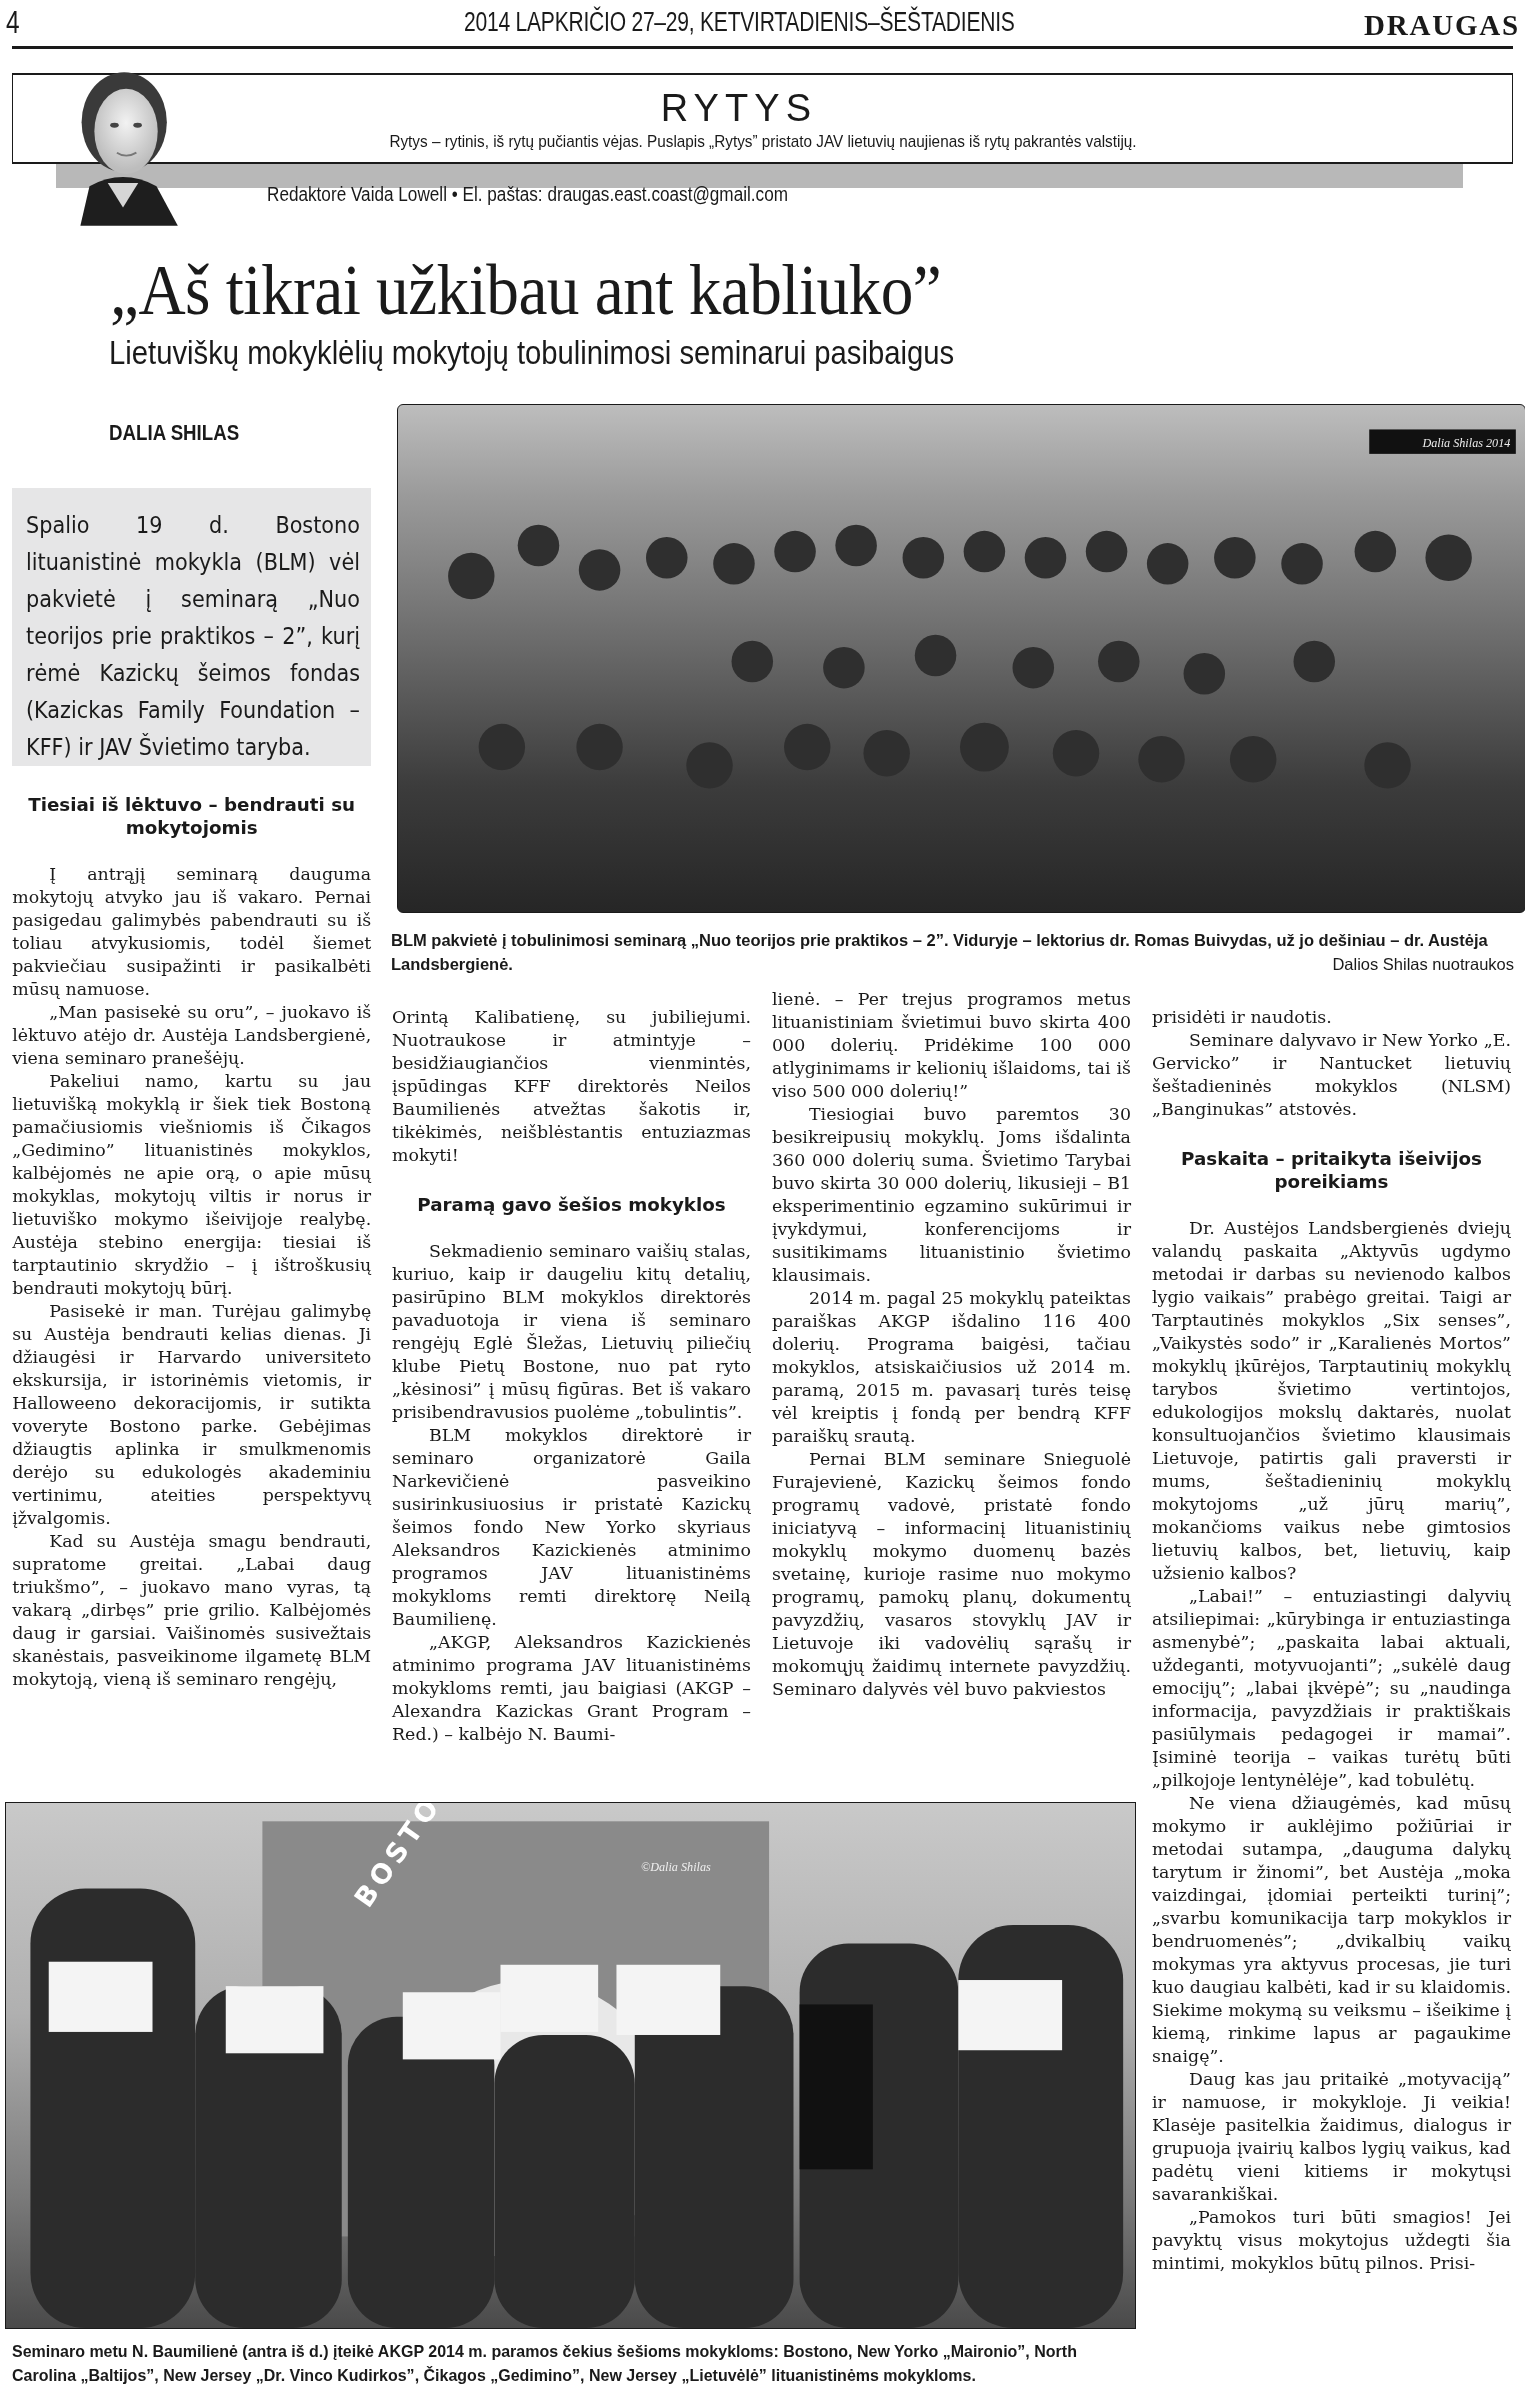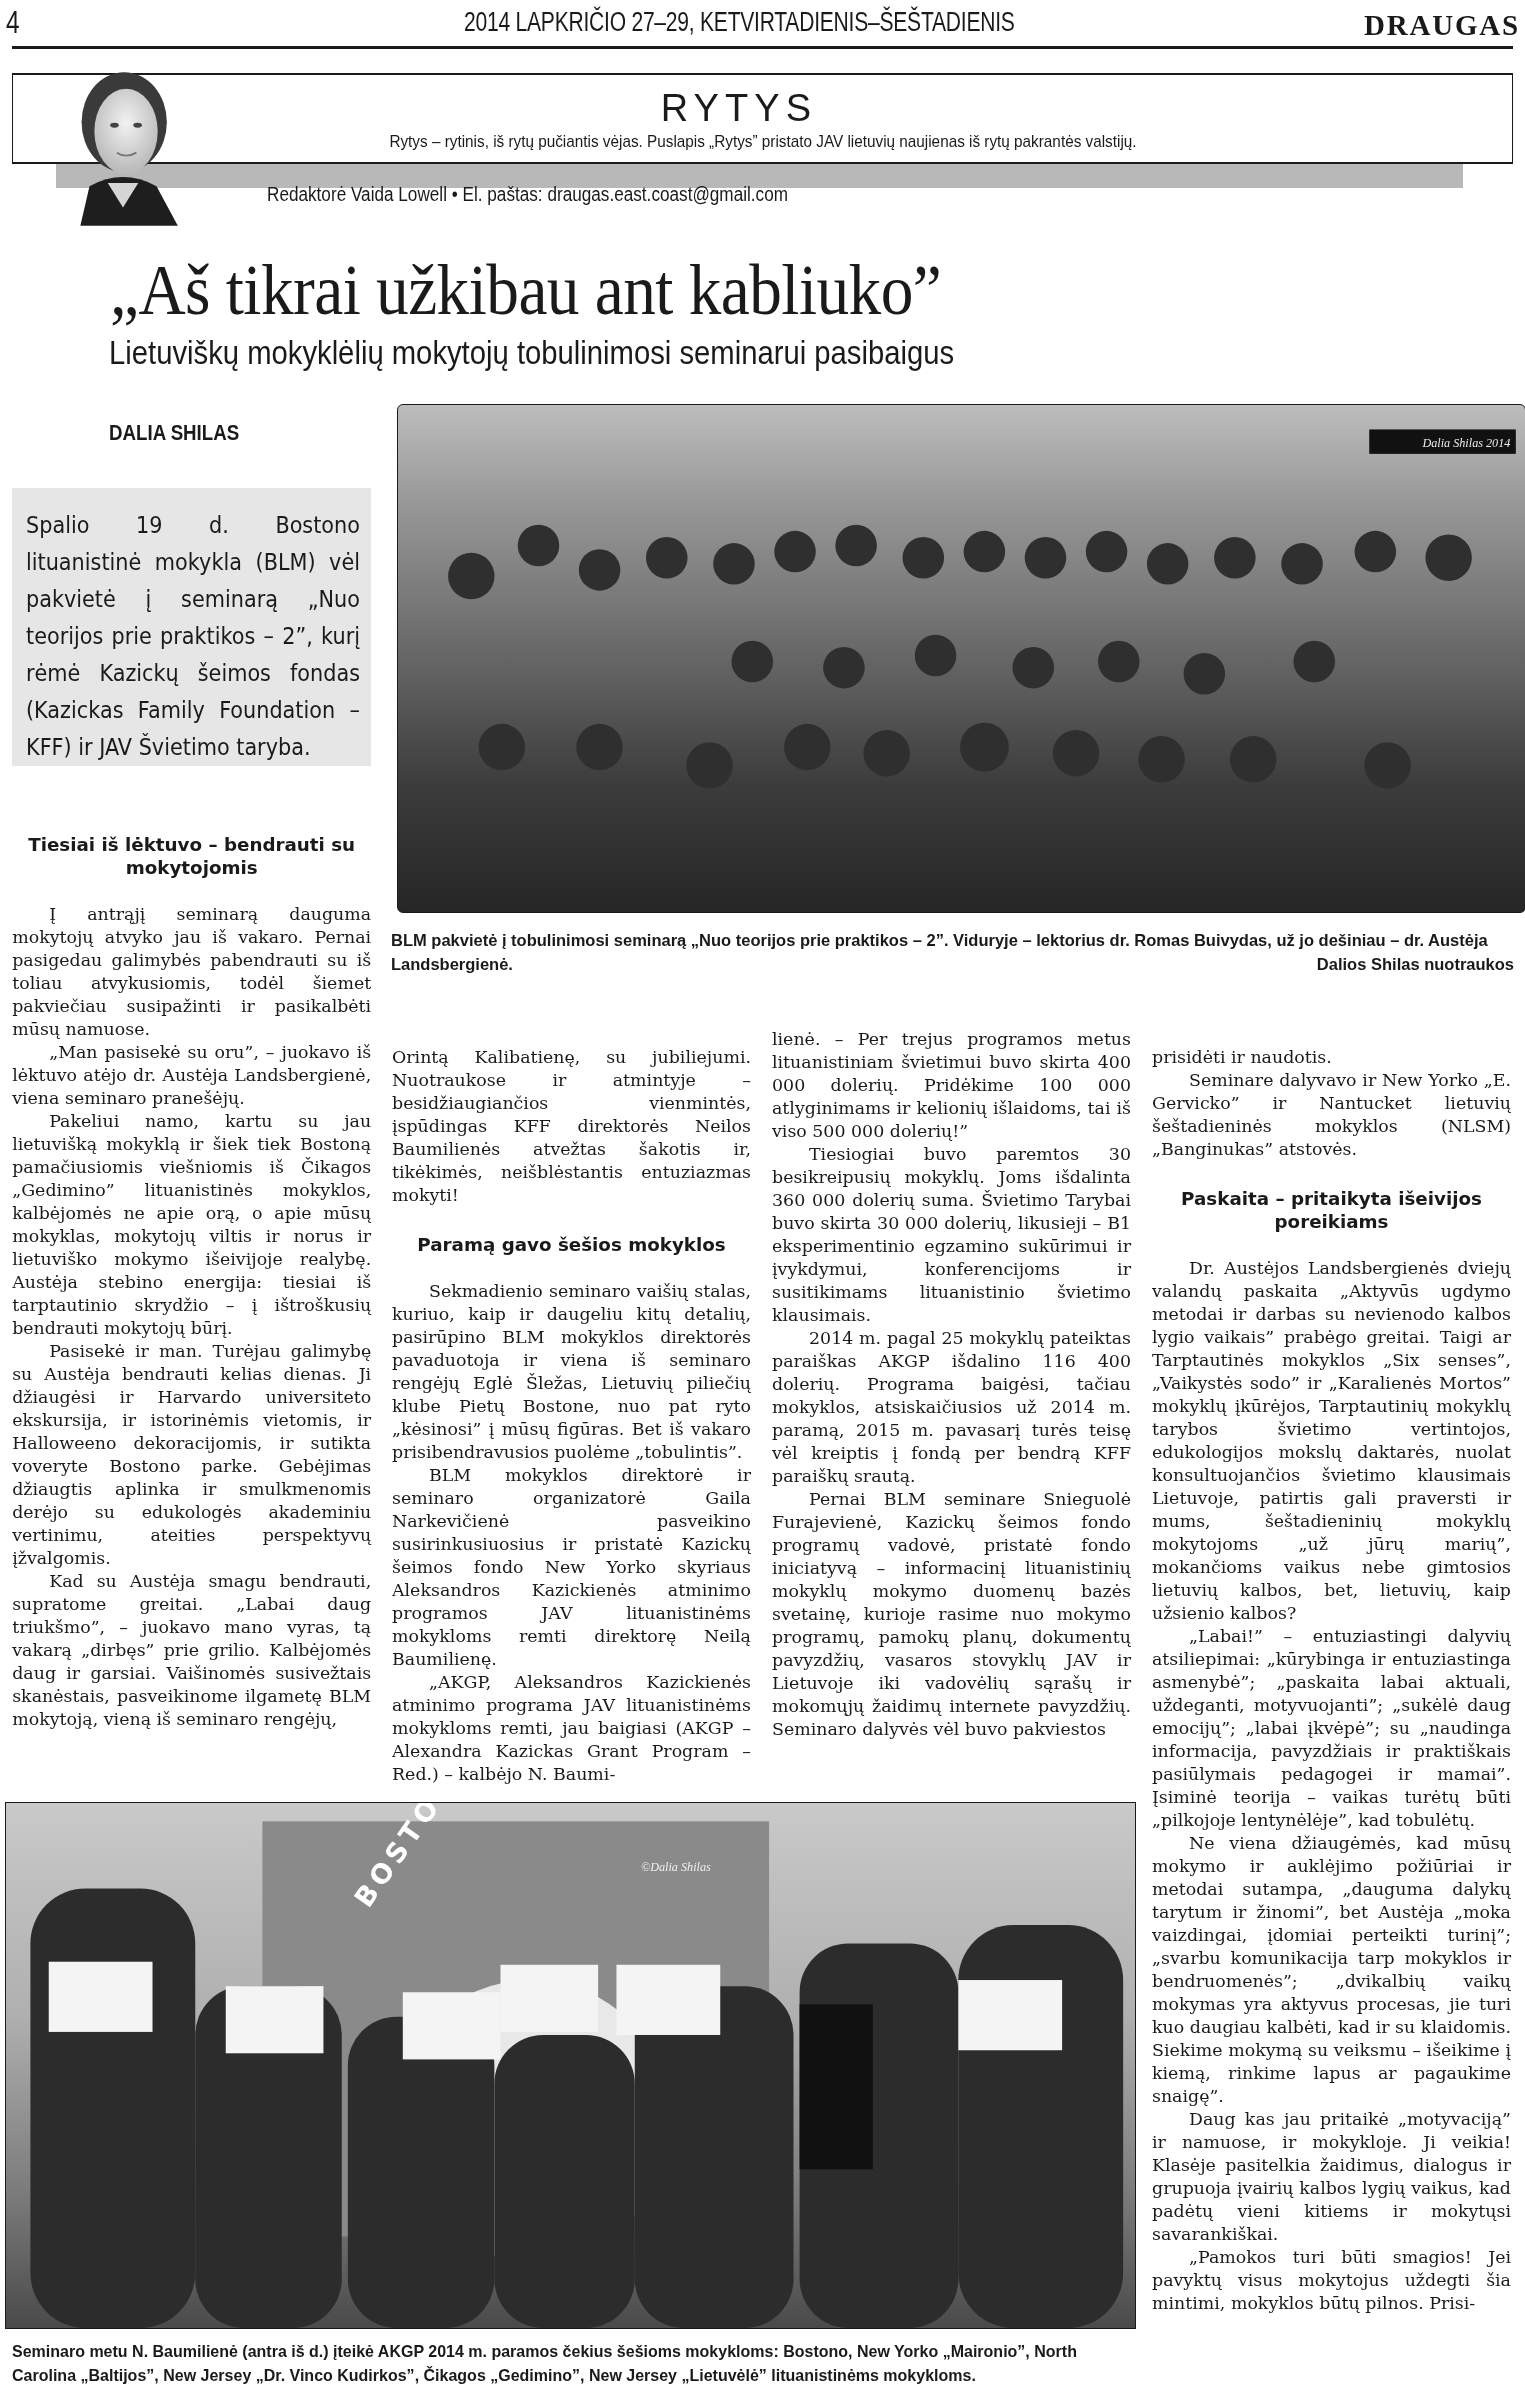--- a/index.html
+++ b/index.html
@@ -31,25 +31,25 @@
 
   
   .photo { background: linear-gradient(180deg,#bdbdbd 0%,#9a9a9a 18%,#6e6e6e 45%,#3c3c3c 75%,#262626 100%); border: 1.8px solid #1a1a1a; overflow: hidden; }
   .photo .people { position: absolute; left: 0; right: 0; bottom: 0; height: 100%; }
   .watermark { position: absolute; font: italic 12.2px "Liberation Serif", serif; color: #eee; }
 
   .group-photo { left: 397px; top: 404px; width: 1127px; height: 507px; border-radius: 6px; }
   .award-photo { left: 4.9px; top: 1802px; width: 1129px; height: 525px; background: linear-gradient(180deg,#c9c9c9 0%,#b0b0b0 40%,#7a7a7a 75%,#4a4a4a 100%); }
 
   .caption1 { left: 391px; top: 928px; width: 1123px; font: bold 16.5px/24.4px "Liberation Sans", sans-serif; }
-  .caption1 .credit { position: absolute; right: 0; top: 24.4px; font-weight: bold; }
+  .caption1 .credit { position: absolute; right: 0; top: 24.4px; font-weight: normal; }
   .caption2 { left: 12.2px; top: 2339px; width: 1123px; font: bold 16.5px/24.4px "Liberation Sans", sans-serif; transform: scaleX(0.97); transform-origin: left top; }
 
   
-  .col { font: 17.4px/23px "DejaVu Serif", serif; text-align: justify; hyphens: manual; margin-top: 40px; }
+  .col { font: 17.4px/23px "DejaVu Serif", serif; text-align: justify; hyphens: manual; }
   .col p { margin: 0; text-indent: 37px; }
   .col p.noindent { text-indent: 0; }
   .col h3 { margin: 26px 0 24.4px; text-align: center; font: bold 18.3px/23px "DejaVu Sans", sans-serif; }
   .col1 { left: 12.2px; top: 793px; width: 359px; }
   .col2 { left: 392px; top: 1006px; width: 359px; }
   .col3 { left: 772px; top: 988px; width: 359px; }
   .col4 { left: 1152px; top: 1006px; width: 359px; }
   .col1 h3 { margin-top: 0; }
 </style>
 </head>

